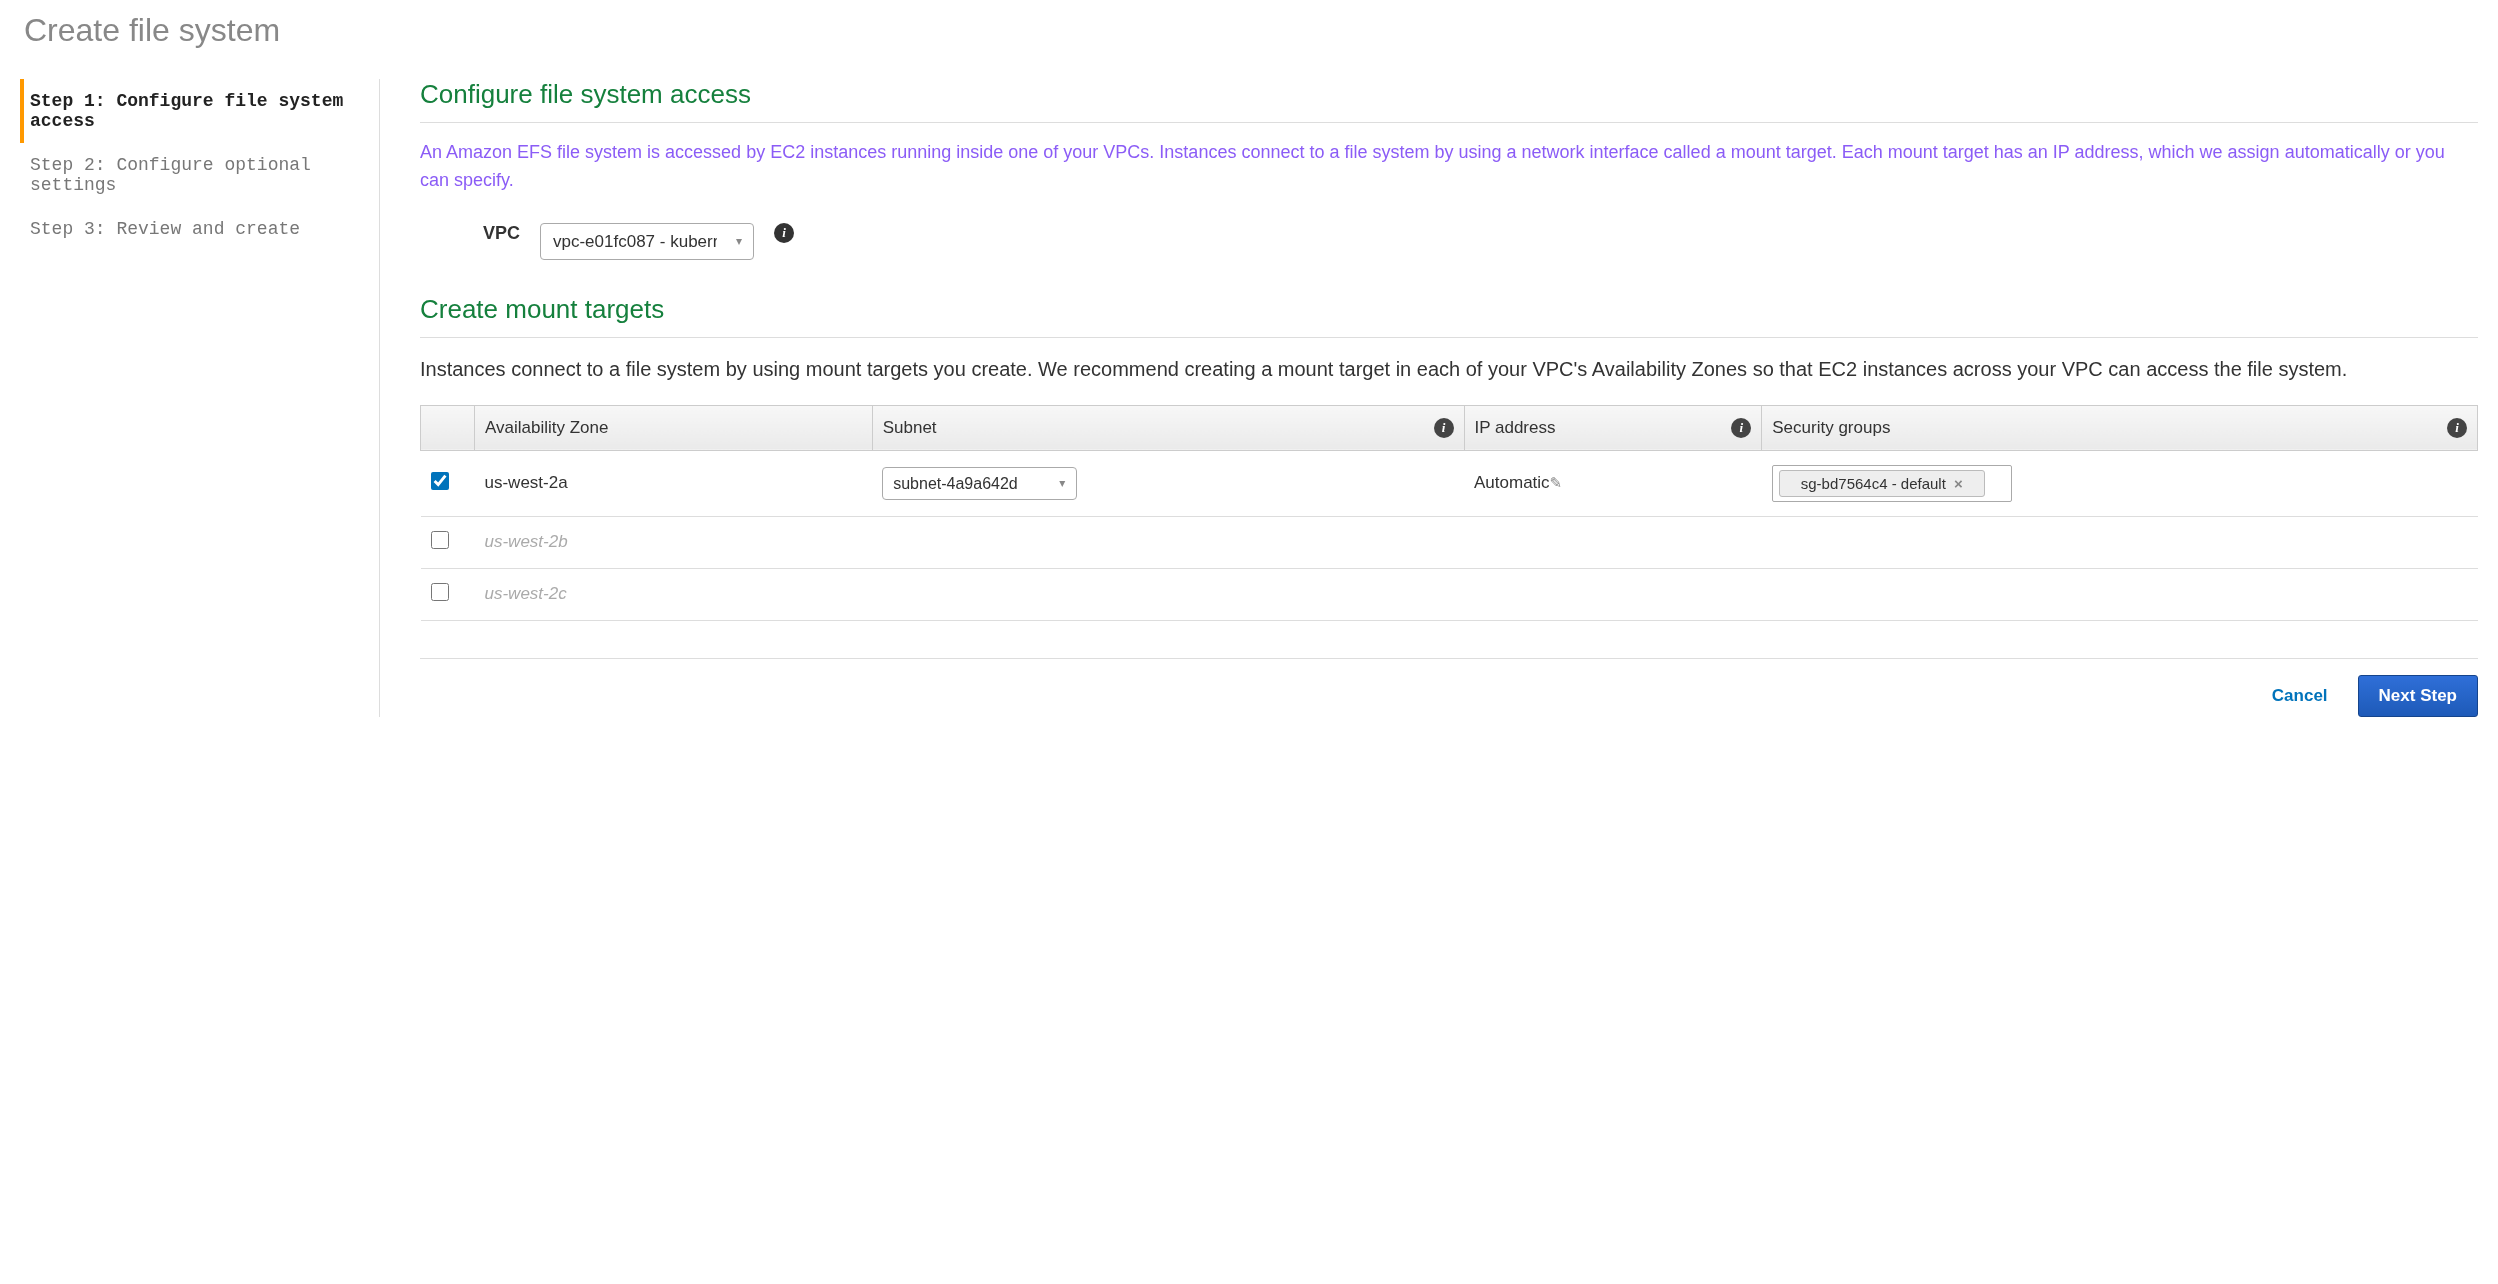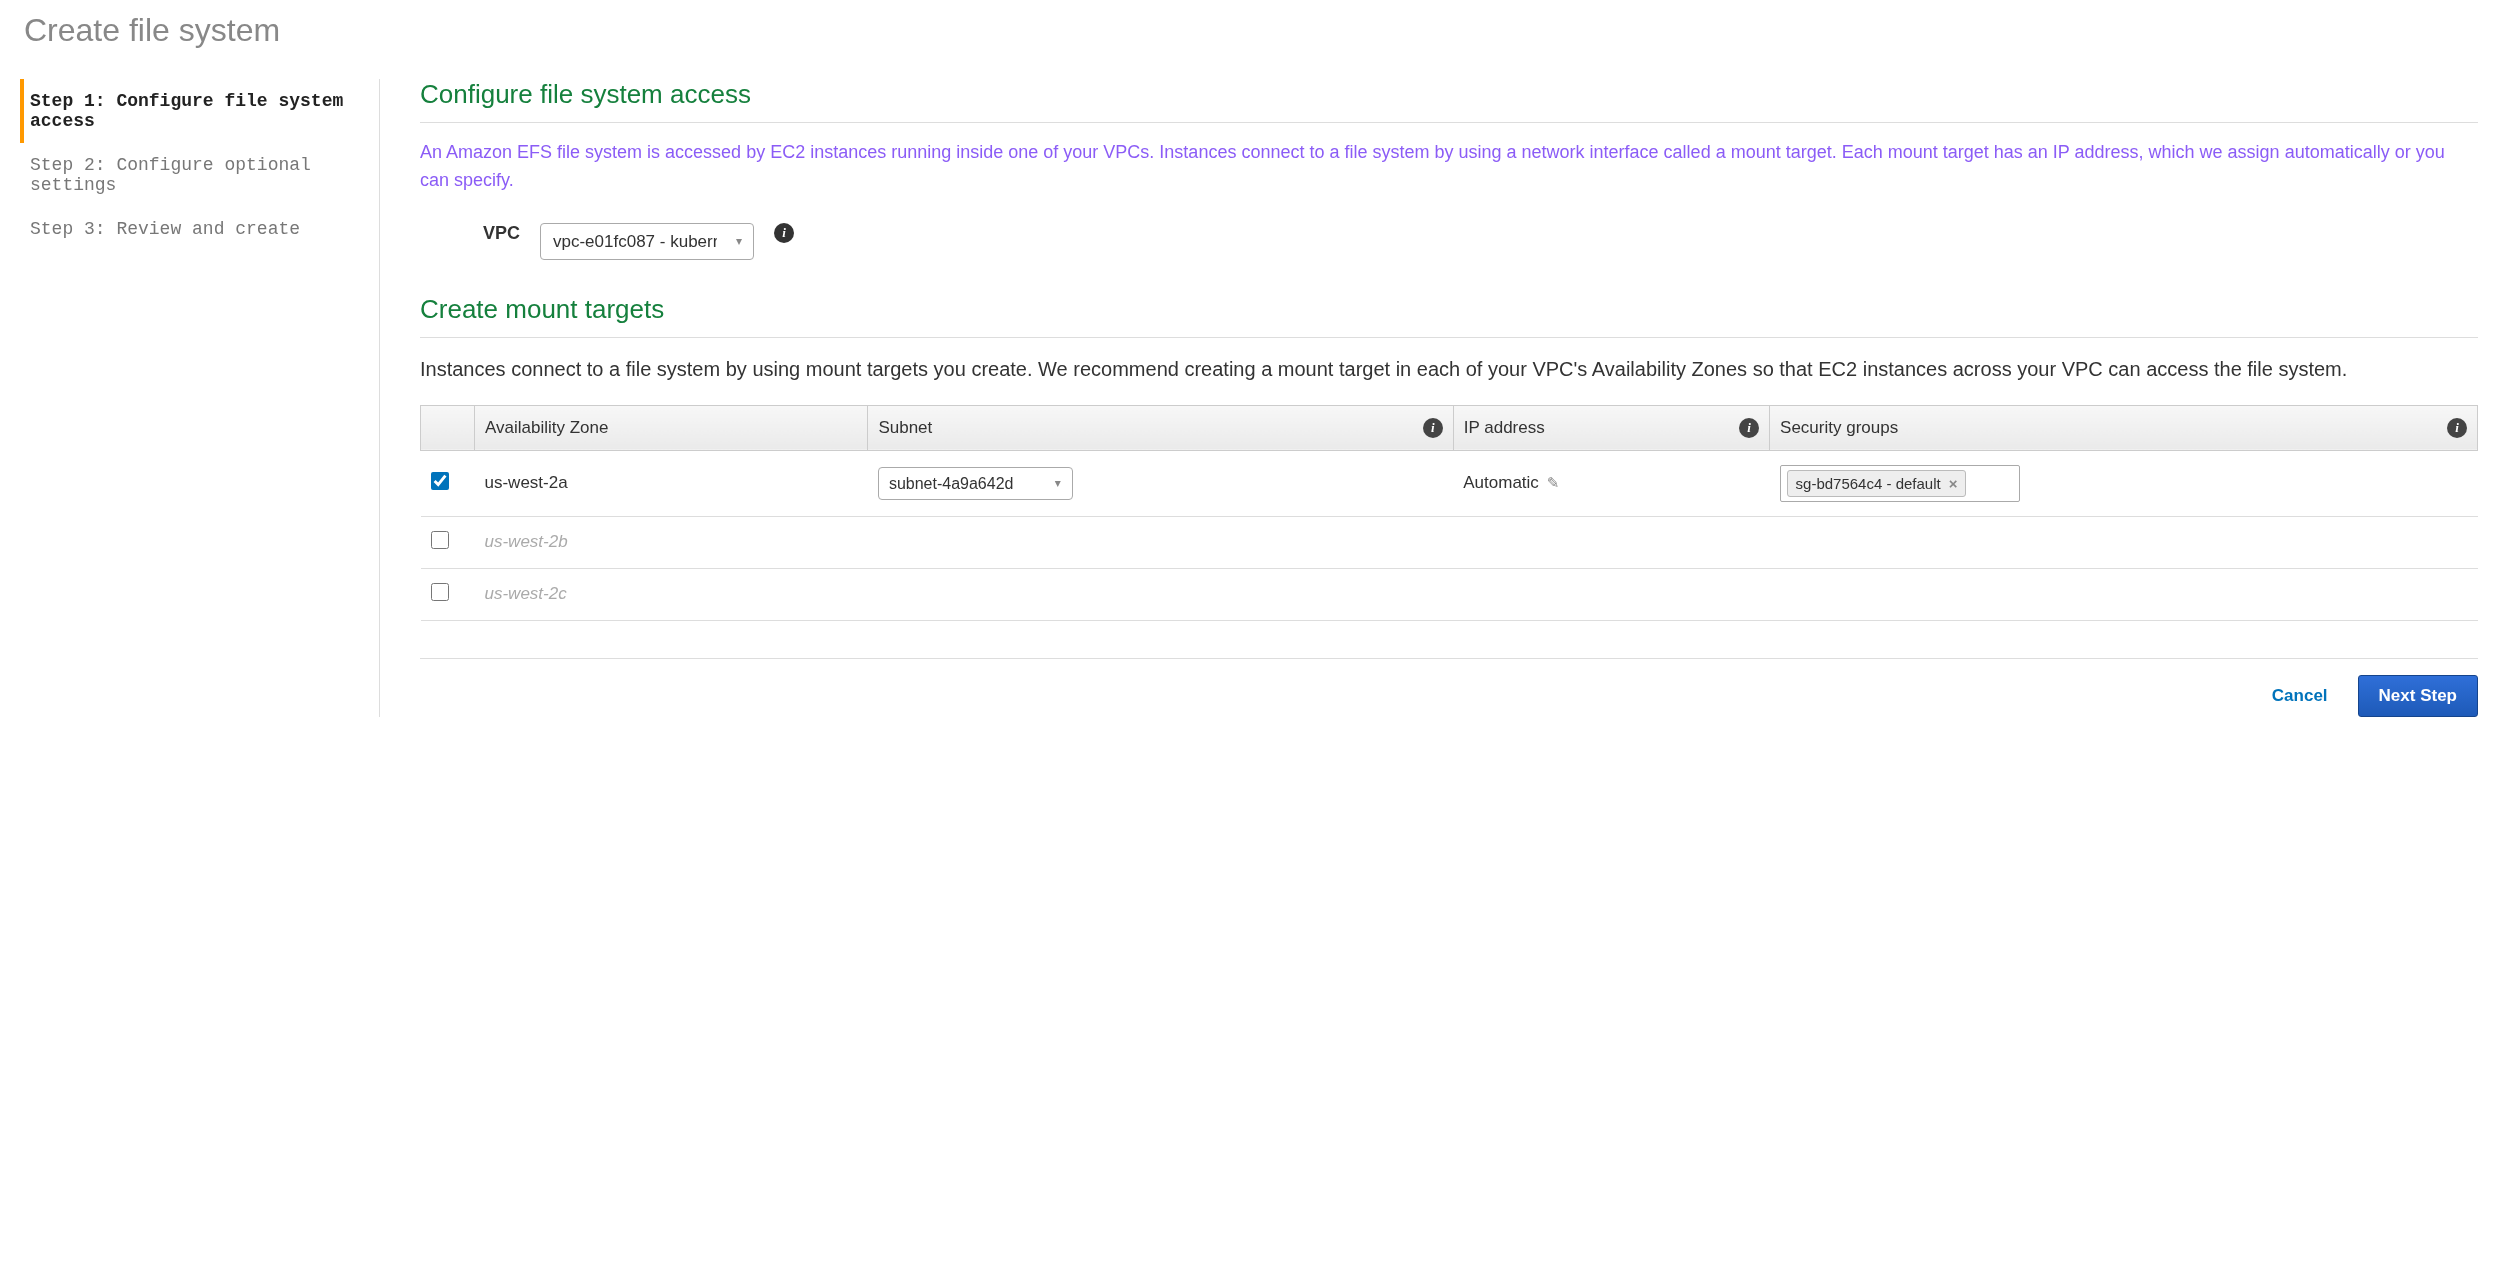--- a/index.html
+++ b/index.html
@@ -42,25 +42,25 @@
     table.mt thead th.check-col { width: 54px; }
     table.mt tbody td { padding: 14px 10px; border-bottom: 1px solid #ddd; font-size: 17px; vertical-align: middle; }
     table.mt tbody tr.disabled td { color: #aaa; font-style: italic; }
 
     input[type="checkbox"].mt-check { width: 18px; height: 18px; cursor: pointer; accent-color: #0073bb; }
     input[type="checkbox"].mt-check:disabled { cursor: default; }
 
     .subnet-select { width: 195px; }
     .subnet-select select { width: 100%; font-size: 16px; padding: 7px 30px 7px 10px; }
 
-    .ip-cell { display: flex; align-items: center; gap: 8px; }
+    .ip-cell { display: flex; align-items: center; }
     .pencil-icon { color: #888; cursor: pointer; font-size: 15px; }
 
     .sg-tag-container { border: 1px solid #aaa; border-radius: 2px; padding: 4px 6px; display: inline-flex; align-items: center; min-width: 240px; background: #fff; }
-    .sg-tag { display: inline-flex; align-items: center; background: #eee; border: 1px solid #bbb; border-radius: 3px; padding: 4px 8px; font-size: 15px; color: #333; gap: 8px; }
+    .sg-tag { display: inline-flex; align-items: center; background: #eee; border: 1px solid #bbb; border-radius: 3px; padding: 4px 21px; font-size: 15px; color: #333; gap: 8px; }
     .sg-tag .remove-x { color: #888; cursor: pointer; font-weight: 700; }
 
     .footer-bar { border-top: 1px solid #ddd; margin-top: 37px; padding-top: 16px; display: flex; justify-content: flex-end; align-items: center; gap: 30px; }
     .cancel-link { color: #0073bb; font-size: 17px; font-weight: 600; cursor: pointer; }
     .next-btn { background: linear-gradient(#2f6fd8, #1e5ab8); color: #fff; border: 1px solid #15448c; padding: 10px 20px; border-radius: 3px; font-size: 17px; font-weight: 600; cursor: pointer; }
   </style>
 </head>
 <body>
 
 <div class="page">

